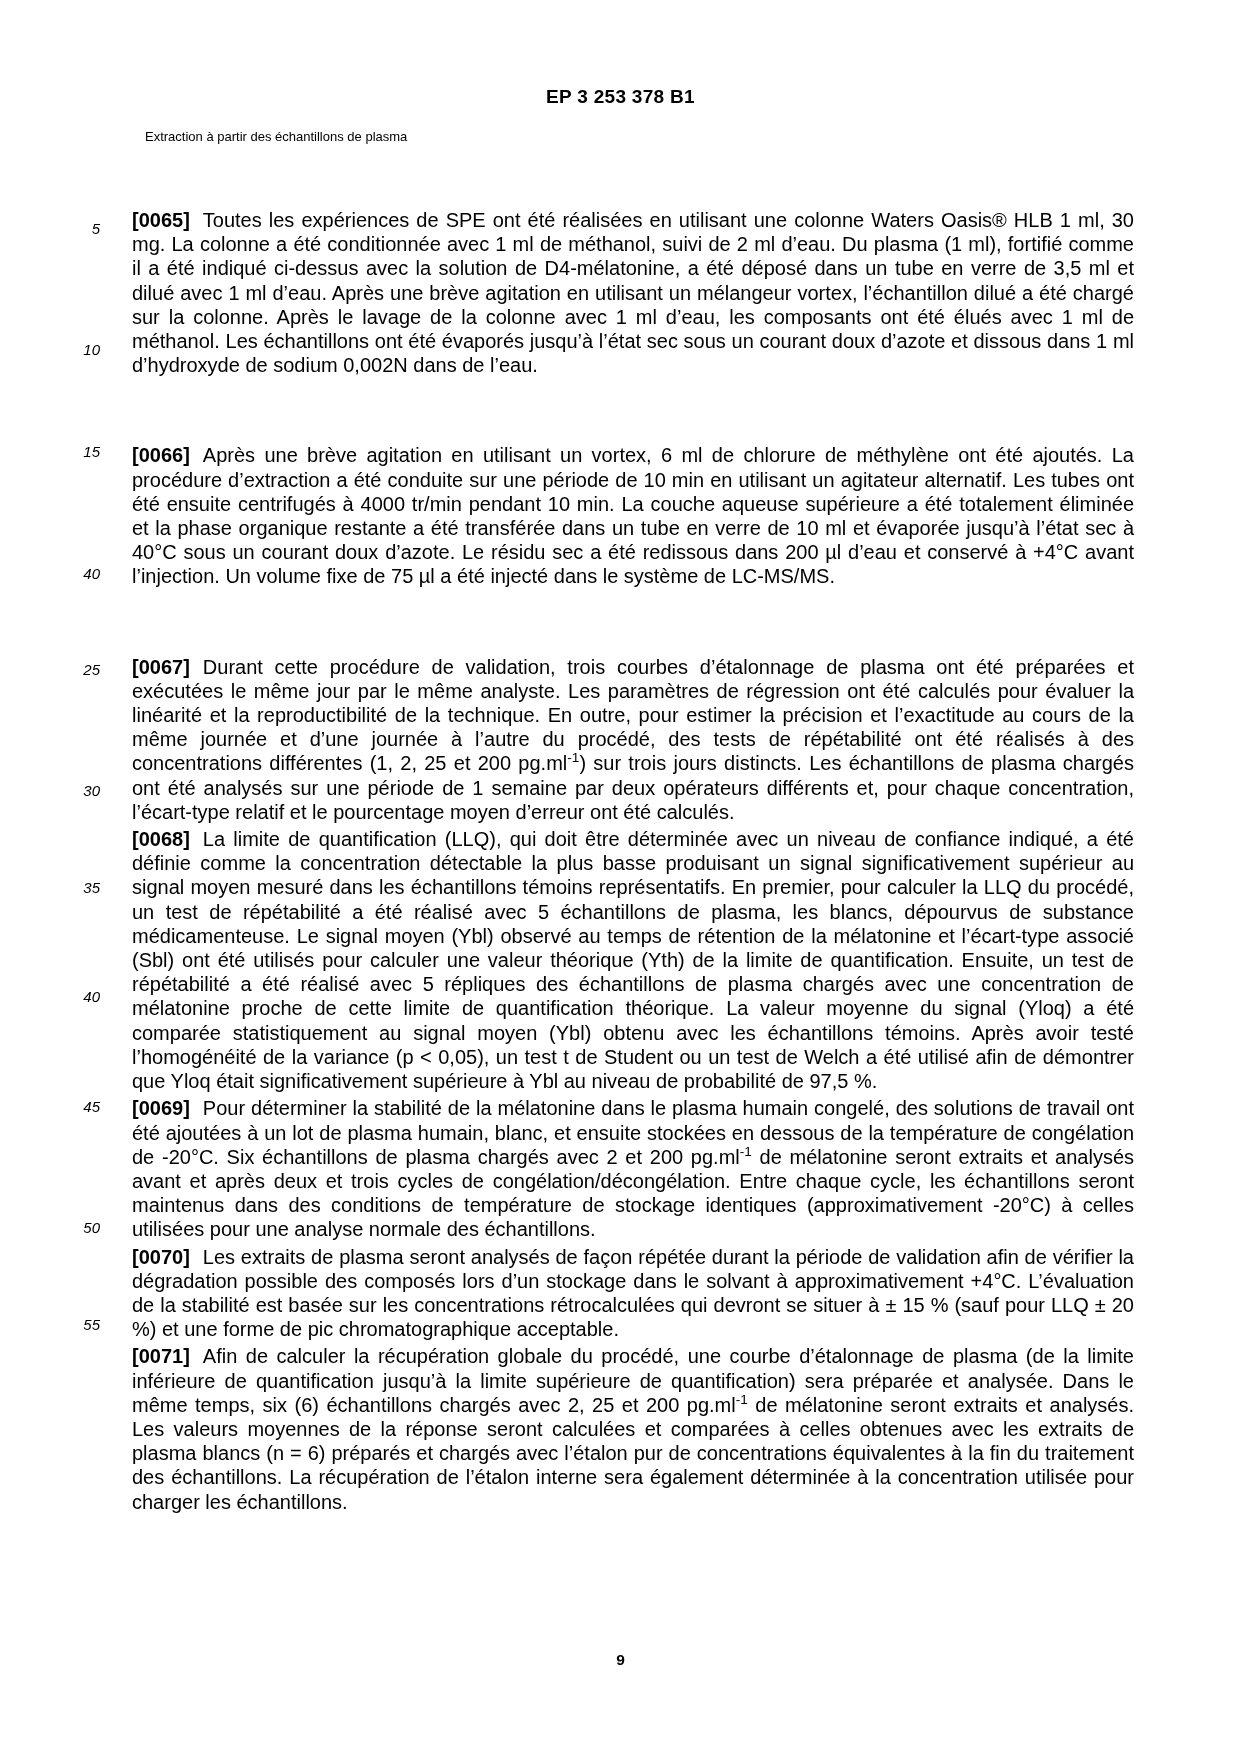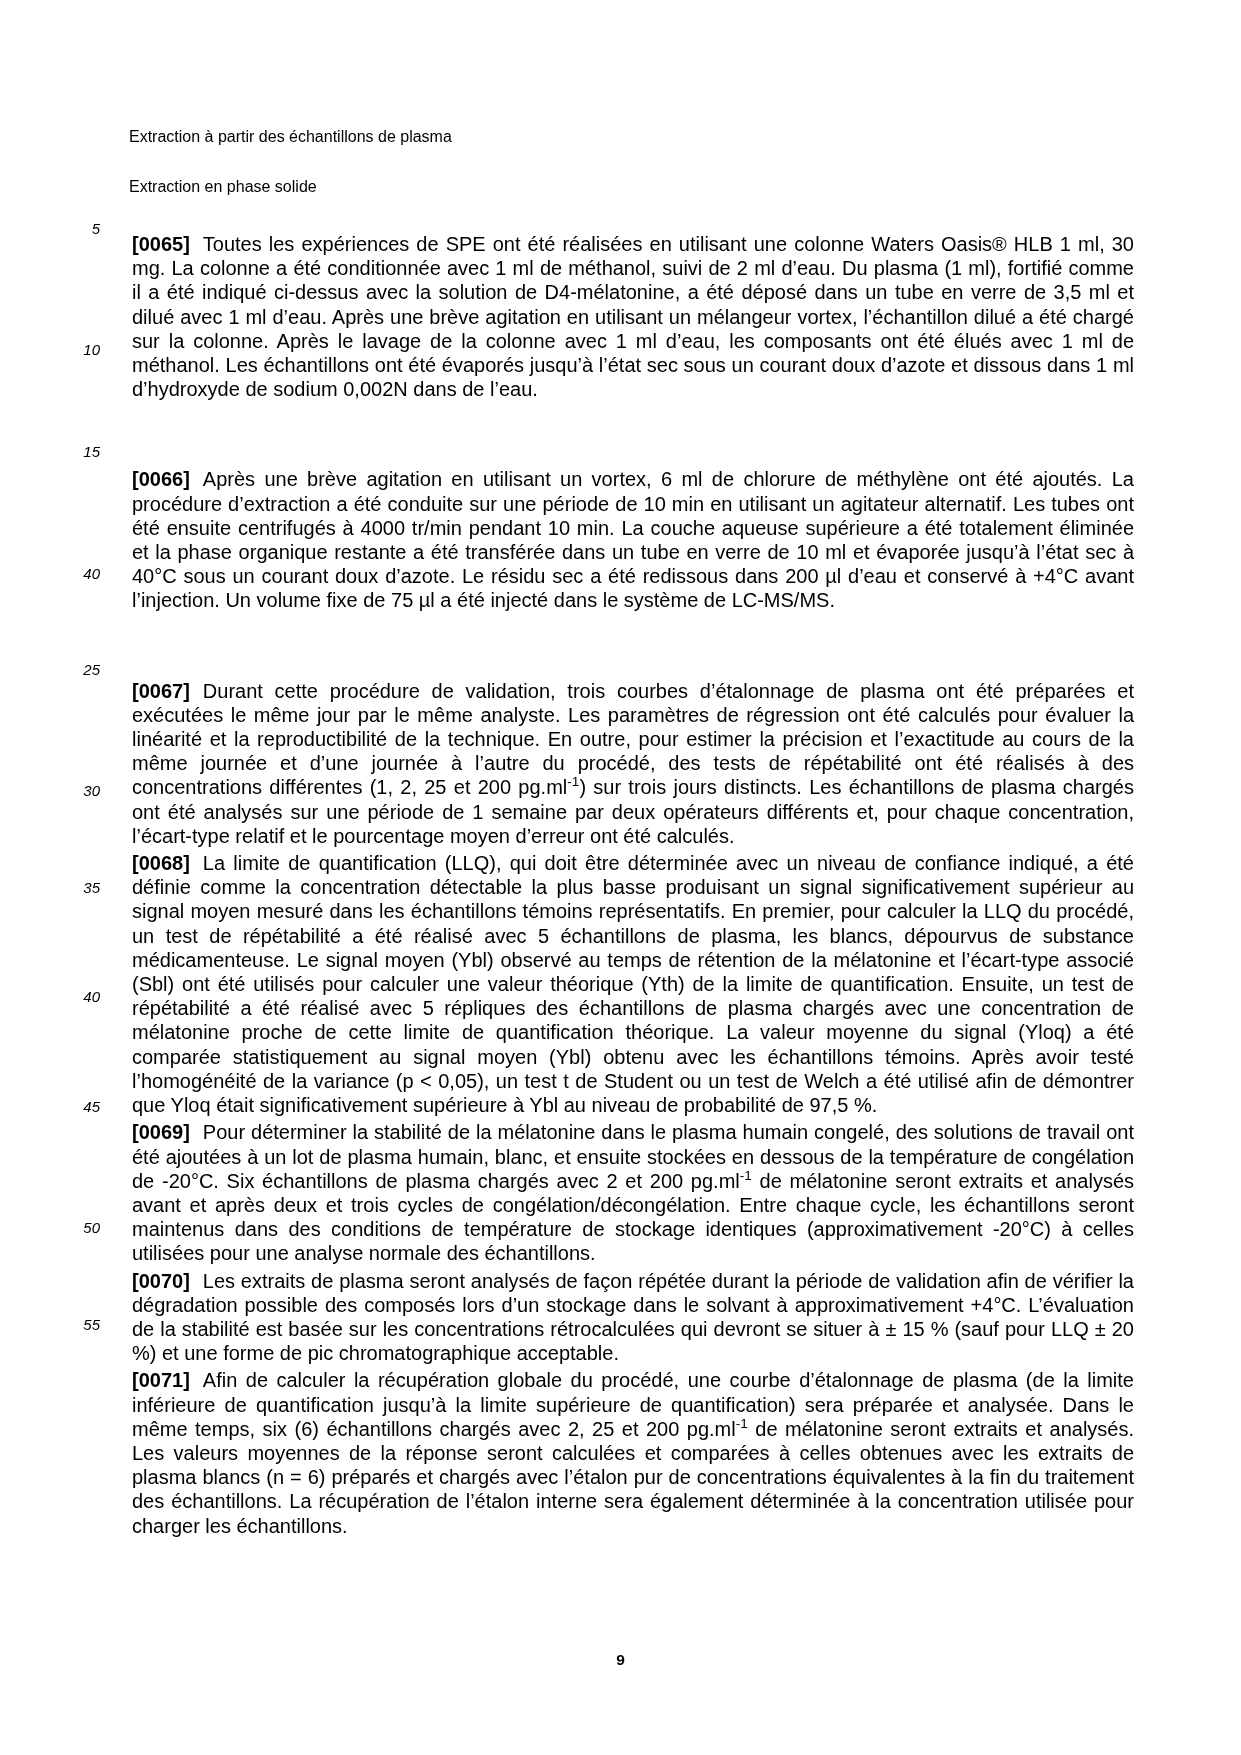--- a/index.html
+++ b/index.html
@@ -45,23 +45,23 @@
     height: 1250px;
   }
   .lnum {
     position: absolute;
     font-style: italic;
     font-size: 15px;
     text-align: right;
     width: 22px;
   }
   .heading {
-    font-size: 16px;
+    font-size: 13px;
     line-height: 24px;
-    margin: 0 0 0 0;
+    margin: 0 0 0 16px;
   }
   p.body {
     font-size: 20px;
     line-height: 24.2px;
     text-align: justify;
     text-justify: inter-word;
     margin: 3px;
     hyphens: none;
   }
   .tag {
@@ -87,20 +87,21 @@
     font-size: 15.5px;
     font-weight: bold;
   }
   .mu { font-family: "Liberation Sans", sans-serif; }
 </style>
 </head>
 <body>
 
 <div class="page">
 
+  <div class="doc-header">EP 3 253 378 B1</div>
 
   <div class="linecol">
     <span class="lnum" style="top:95px;">5</span>
     <span class="lnum" style="top:216px;">10</span>
     <span class="lnum" style="top:318px;">15</span>
     <span class="lnum" style="top:440px;">40</span>
     <span class="lnum" style="top:536px;">25</span>
     <span class="lnum" style="top:657px;">30</span>
     <span class="lnum" style="top:754px;">35</span>
     <span class="lnum" style="top:847px;margin-top:16px;">40</span>
@@ -108,21 +109,20 @@
     <span class="lnum" style="top:1094px;">50</span>
     <span class="lnum" style="top:1191px;">55</span>
   </div>
 
   <div class="content">
 
     <div class="heading">Extraction à partir des échantillons de plasma</div>
 
     <div class="gap-md"></div>
 
-    <div class="heading">Extraction en phase solide</div>
 
     <div class="gap-lg"></div>
 
     <p class="body"><span class="tag">[0065]</span><span class="sp-after-tag"></span><span>Toutes les expériences de SPE ont été réalisées en utilisant une colonne Waters Oasis® HLB 1 ml, 30 mg. La colonne a été conditionnée avec 1 ml de méthanol, suivi de 2 ml d’eau. Du plasma (1 ml), fortifié comme il a été indiqué ci-dessus avec la solution de D4-mélatonine, a été déposé dans un tube en verre de 3,5 ml et dilué avec 1 ml d’eau. Après une brève agitation en utilisant un mélangeur vortex, l’échantillon dilué a été chargé sur la colonne. Après le lavage de la colonne avec 1 ml d’eau, les composants ont été élués avec 1 ml de méthanol. Les échantillons ont été évaporés jusqu’à l’état sec sous un courant doux d’azote et dissous dans 1 ml d’hydroxyde de sodium 0,002N dans de l’eau.</span></p>
 
     <div class="gap-lg"></div>
 
 
     <div class="gap-lg"></div>
 

